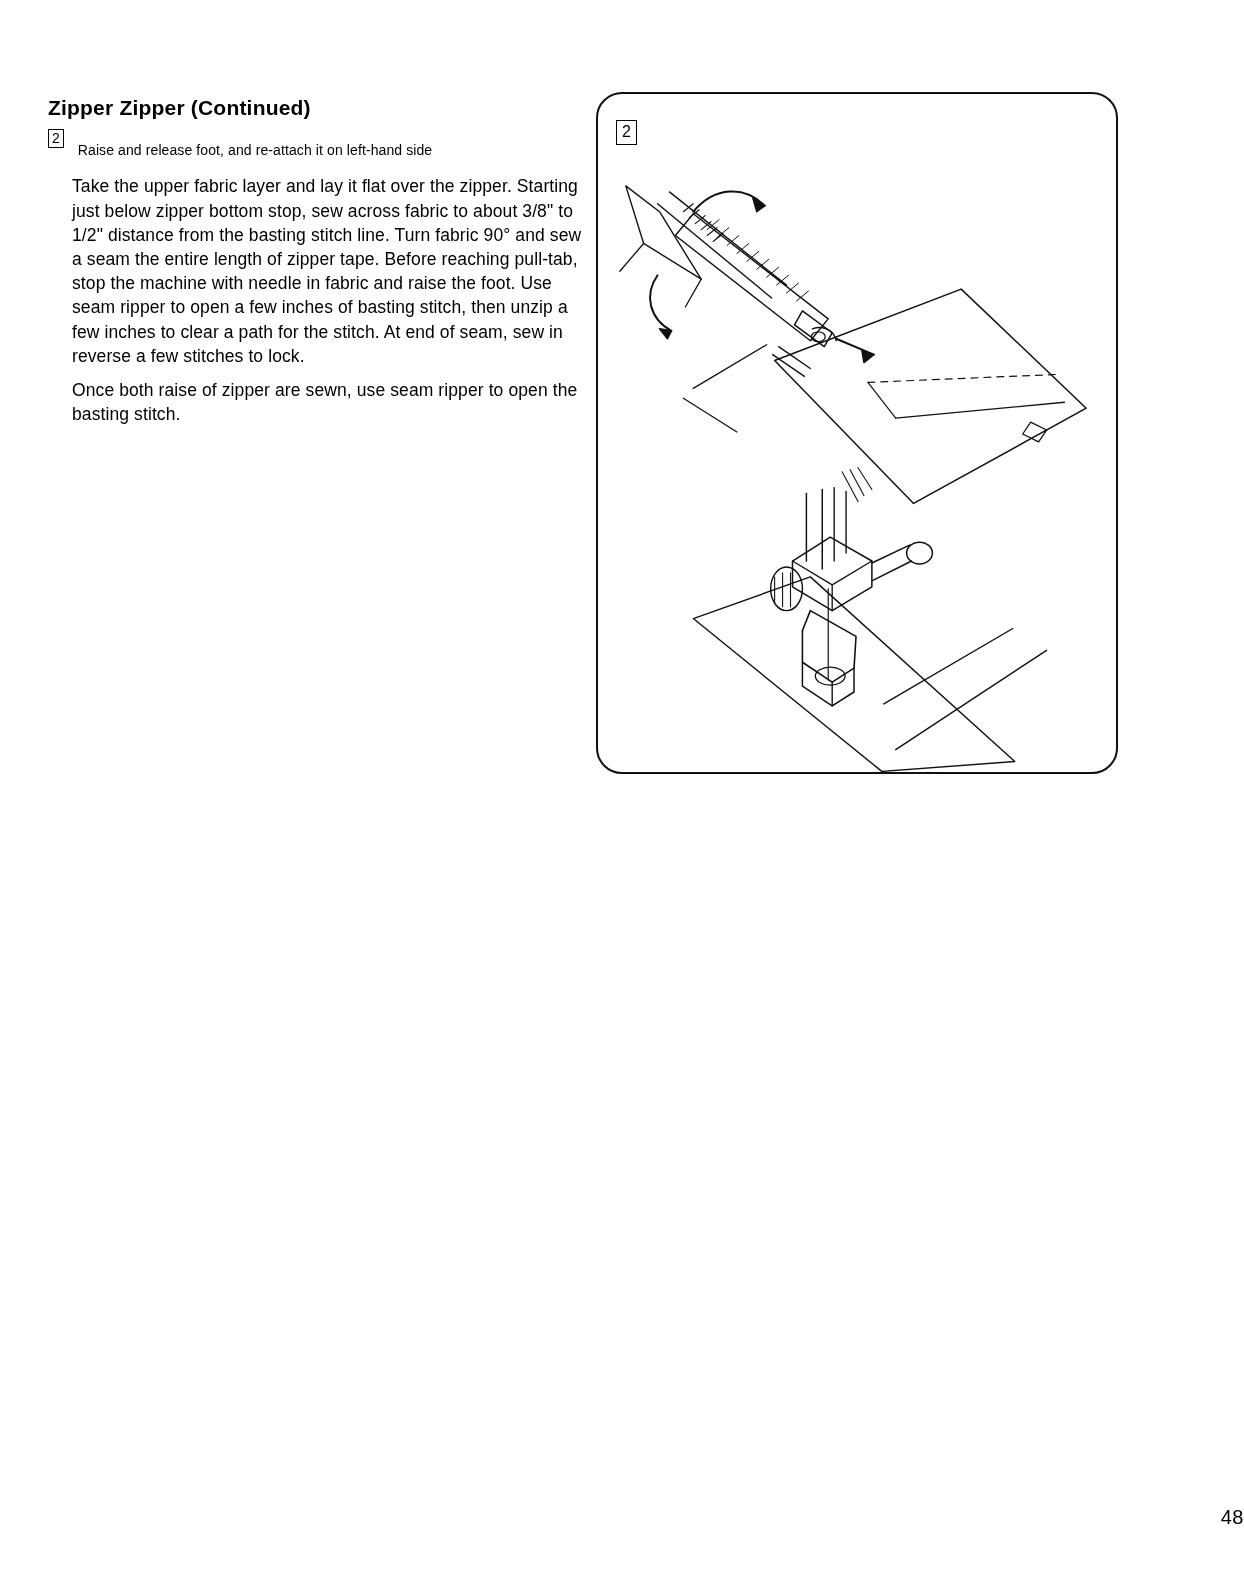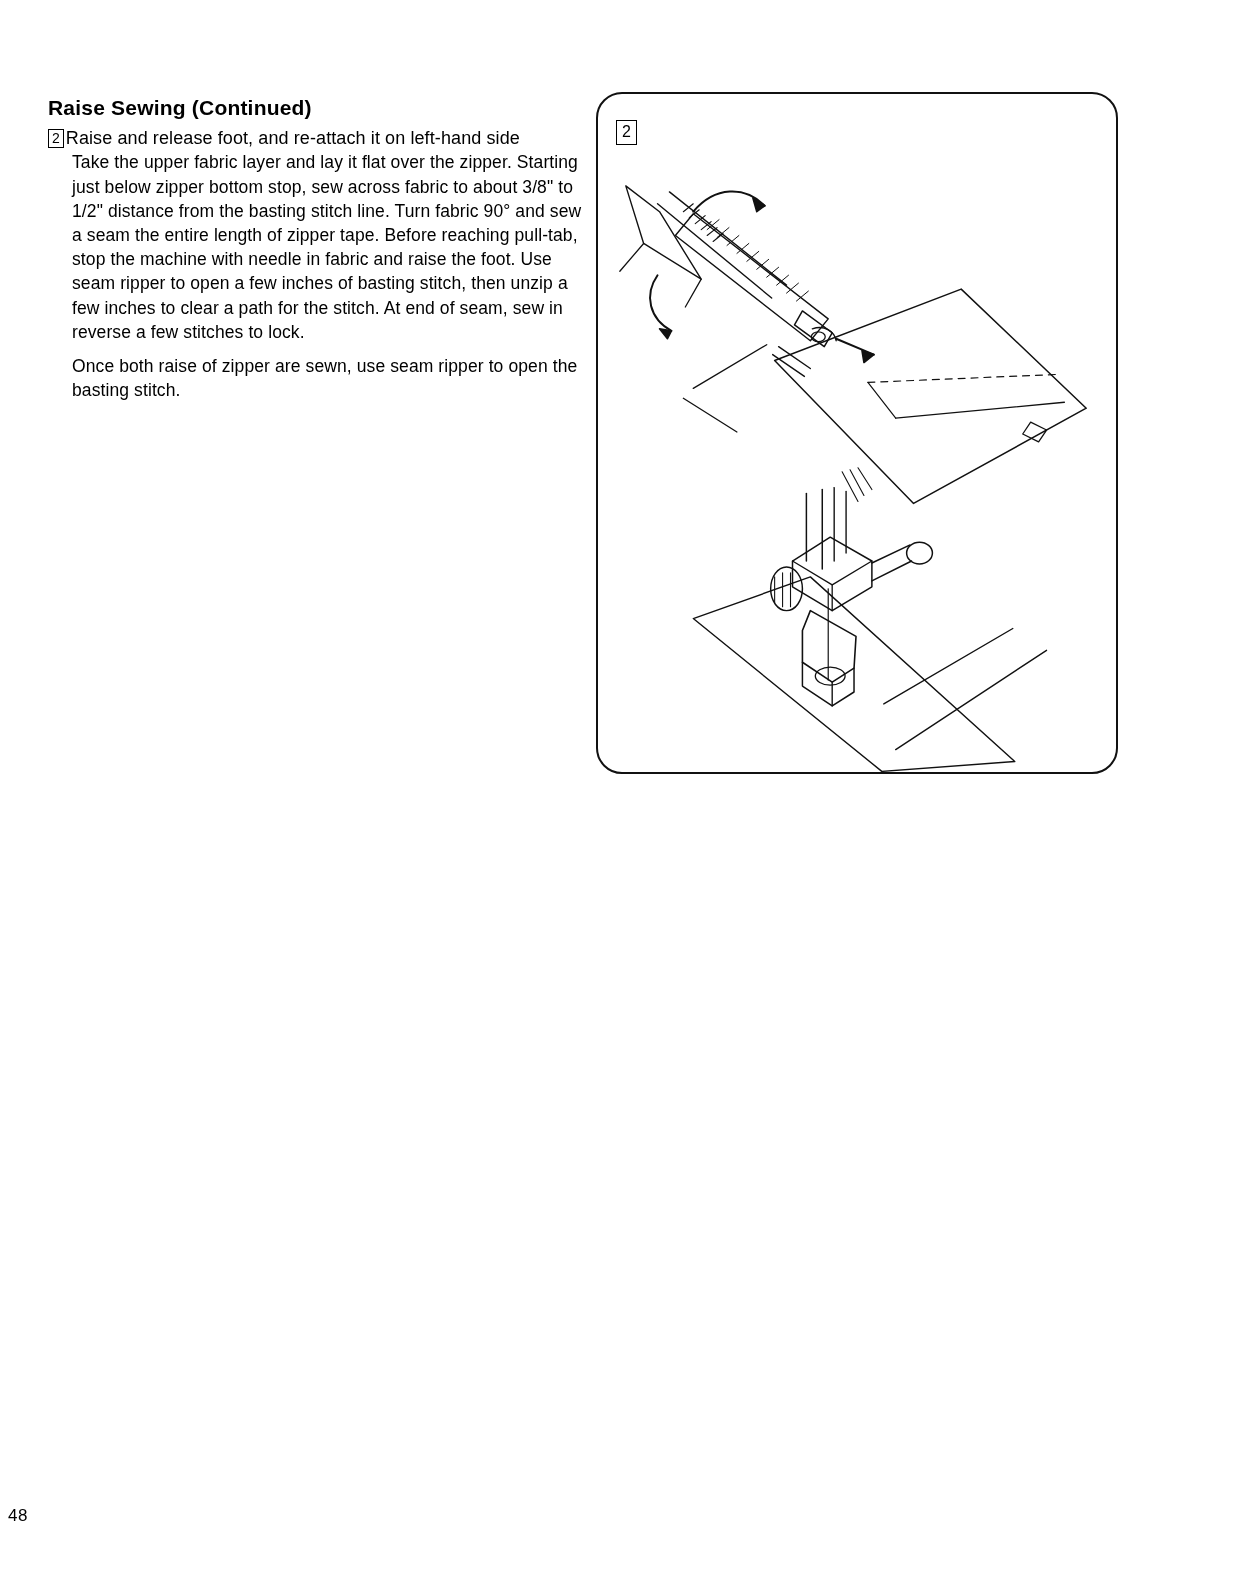--- a/index.html
+++ b/index.html
@@ -48,24 +48,24 @@
     border: 1.4px solid #000;
     font-size: 14px;
     line-height: 1;
     padding: 1px 3px 2px 3px;
     margin-top: 3px;
     flex: 0 0 auto;
     font-family: "Liberation Sans", sans-serif;
   }
 
   .body-text {
-    font-size: 18px;
+    font-size: 14px;
     line-height: 24.2px;
     letter-spacing: 0.1px;
-    margin: 0;
+    margin: 12px;
   }
 
   .para {
     font-size: 17.5px;
     line-height: 24.2px;
     letter-spacing: 0.1px;
     margin: 0;
     padding-left: 24px;
   }
 
@@ -102,34 +102,34 @@
     width: 100%;
     height: 100%;
   }
 
   
   .page-number {
     position: absolute;
     left: 0;
     right: 0;
     top: 1506px;
-    text-align: left;
-    font-size: 17px;
+    text-align: right;
+    font-size: 20px;
     letter-spacing: 0.5px;
     margin-left: 8px;
   }
 </style>
 </head>
 <body>
 
 <div class="page">
 
   <div class="text-column">
 
-    <h1 class="section-title">Raise Sewing (Continued)</h1>
+    <h1 class="section-title">Zipper Zipper (Continued)</h1>
 
     <div class="step-block">
       <span class="step-marker">2</span>
       <p class="body-text">Raise and release foot, and re-attach it on left-hand side</p>
     </div>
 
 
     <p class="para">Take the upper fabric layer and lay it flat over the zipper. Starting just below zipper bottom stop, sew across fabric to about 3/8" to 1/2" distance from the basting stitch line. Turn fabric 90° and sew a seam the entire length of zipper tape. Before reaching pull-tab, stop the machine with needle in fabric and raise the foot. Use seam ripper to open a few inches of basting stitch, then unzip a few inches to clear a path for the stitch. At end of seam, sew in reverse a few stitches to lock.</p>
 
     <p class="para">Once both raise of zipper are sewn, use seam ripper to open the basting stitch.</p>

